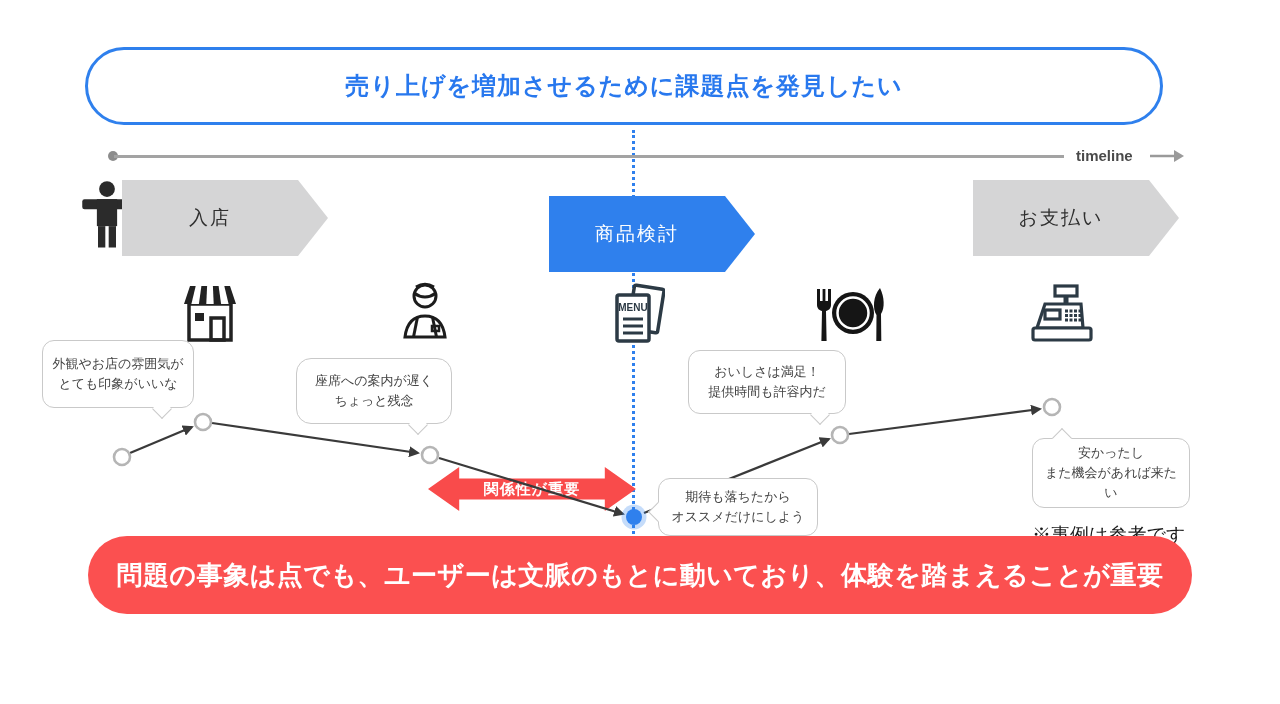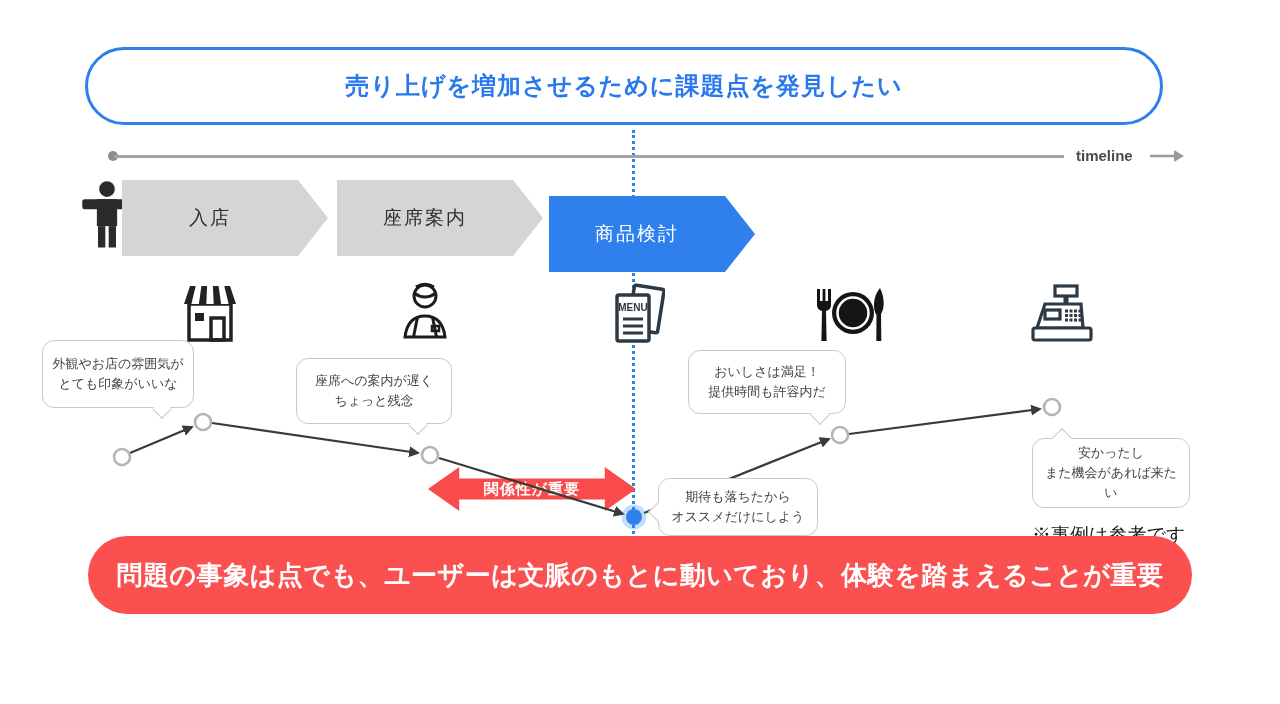--- a/index.html
+++ b/index.html
@@ -64,21 +64,21 @@
     position:absolute; background:#fff; border:1.5px solid #c9c9c9; border-radius:12px;
     display:flex; align-items:center; justify-content:center; text-align:center;
     z-index:5; padding:8px 6px;
   }
   .bubble span { font-size:13px; color:#444; line-height:1.55; white-space:pre-line; }
   .tail { position:absolute; width:14px; height:14px; background:#fff; }
   .tail-down { bottom:-8.5px; transform:rotate(45deg); border-right:1.5px solid #c9c9c9; border-bottom:1.5px solid #c9c9c9; }
   .tail-left { left:-8.5px; transform:rotate(45deg); border-left:1.5px solid #c9c9c9; border-bottom:1.5px solid #c9c9c9; }
   .tail-up   { top:-8.5px;  transform:rotate(45deg); border-left:1.5px solid #c9c9c9; border-top:1.5px solid #c9c9c9; }
   .b1{left:42px;  top:340px; width:152px; height:68px;} .b1 .tail{right:24px;}
-  .b2{left:296px; top:358px; width:156px; height:66px;} .b2 .tail{right:26px;}
+  .b2{left:296px; top:358px; width:156px; height:66px;border-radius:15px;} .b2 .tail{right:26px;}
   .b3{left:688px; top:350px; width:158px; height:64px;} .b3 .tail{right:18px;}
   .b4{left:658px; top:478px; width:160px; height:58px;} .b4 .tail{top:26px;}
   .b5{left:1032px;top:438px; width:158px; height:70px;} .b5 .tail{left:22px;}
 
   
   .note { position:absolute; left:1032px; top:522px; font-size:19px; font-weight:500; color:#1a1a1a; z-index:5; }
 
   
   .conclusion {
     position:absolute; left:88px; top:536px; width:1104px; height:78px; border-radius:40px;
@@ -109,25 +109,25 @@
     <circle cx="24" cy="8" r="7"></circle>
     <rect x="2" y="17" width="44" height="9" rx="2"></rect>
     <rect x="15" y="17" width="18" height="24"></rect>
     <rect x="16" y="41" width="6.5" height="19"></rect>
     <rect x="25.5" y="41" width="6.5" height="19"></rect>
   </svg>
 
   <div class="stage s1">
     <span>入店</span>
   </div>
-  <div class="stage s2">
-    <span>座席案内</span>
-  </div>
   <div class="stage s3 active">
     <span>商品検討</span>
+  </div>
+  <div class="stage s5">
+    <span>お支払い</span>
   </div>
 
   <svg class="icon i1" width="64" height="60" viewBox="0 0 64 60">
     <rect x="11" y="20" width="42" height="36" fill="#fff" stroke="#222" stroke-width="3.5"></rect>
     <rect x="33" y="34" width="13" height="22" fill="none" stroke="#222" stroke-width="3.5"></rect>
     <rect x="17" y="29" width="9" height="8" fill="#222"></rect>
     <path d="M12 2 H52 L58 20 H6 Z" fill="#222"></path>
     <path d="M17.7 2 L23.4 2 L20.9 20 L13.4 20 Z" fill="#fff"></path>
     <path d="M29.1 2 L34.9 2 L35.7 20 L28.3 20 Z" fill="#fff"></path>
     <path d="M40.6 2 L46.3 2 L50.6 20 L43.1 20 Z" fill="#fff"></path>

